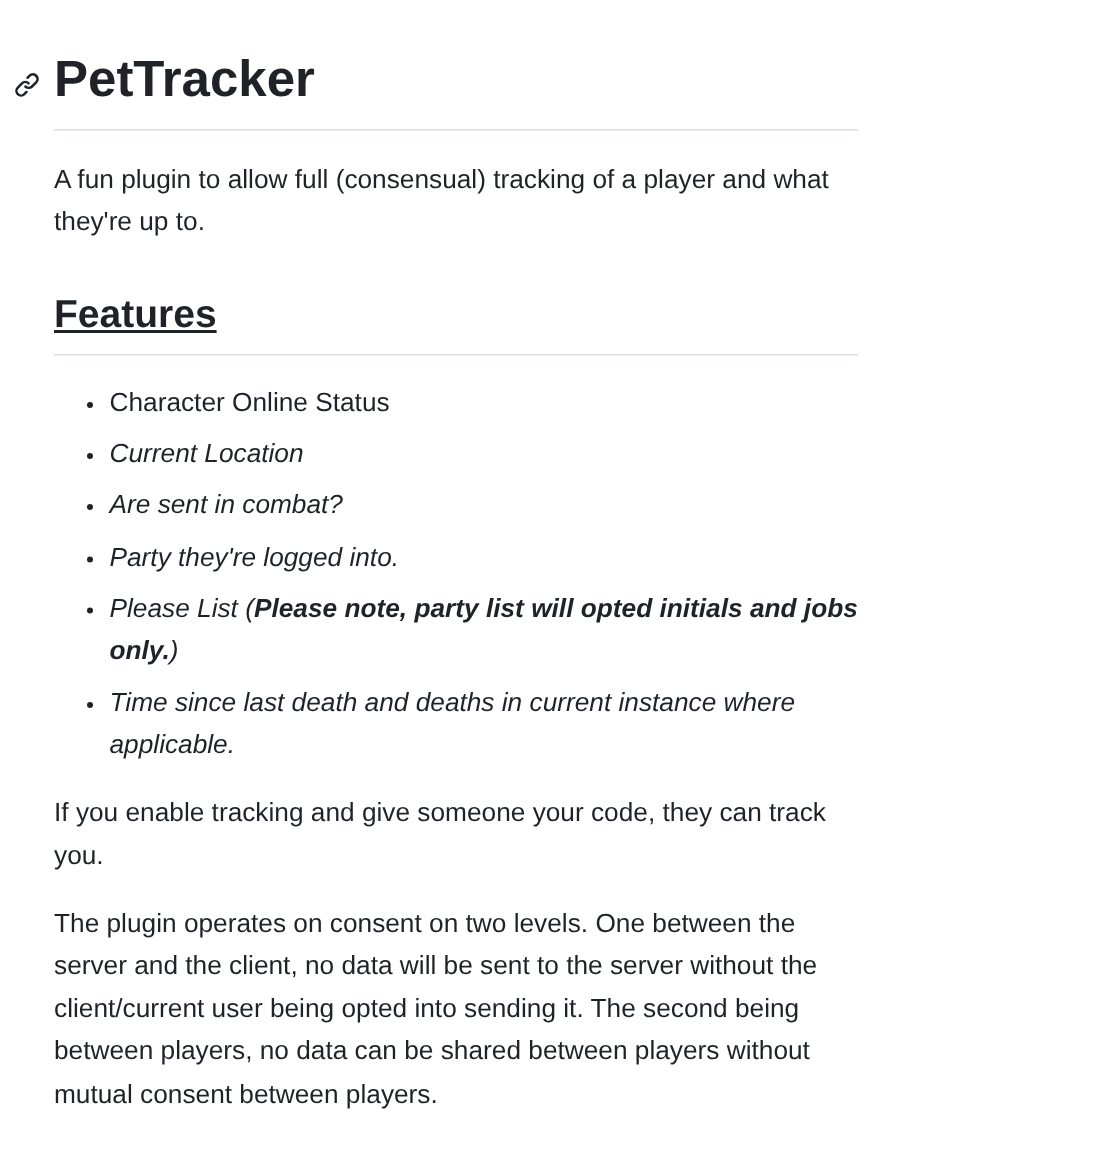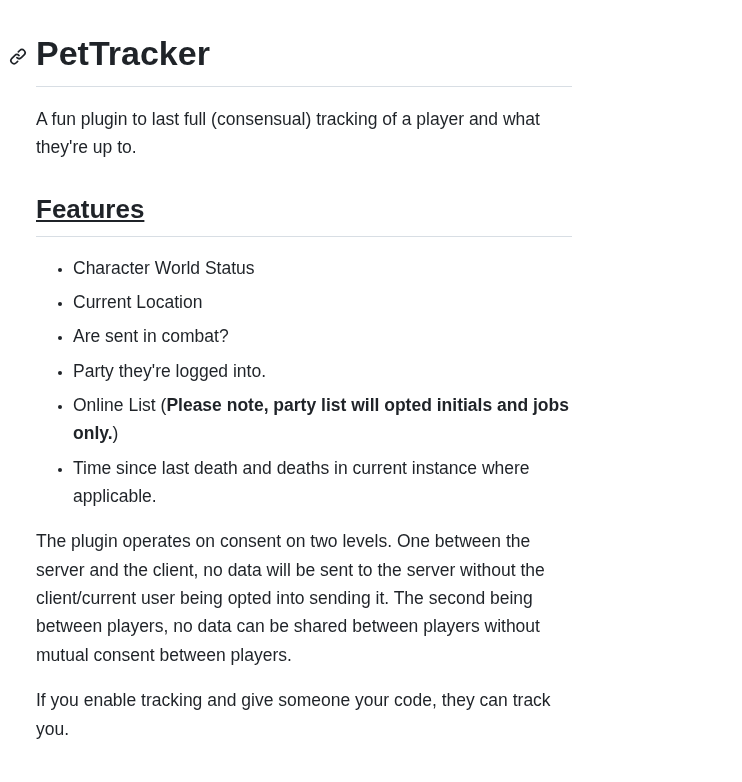--- a/index.html
+++ b/index.html
@@ -43,21 +43,21 @@
     text-decoration: underline;
   }
   p { margin: 0 0 17px 0; }
   p.lead { margin-bottom: 20px; }
   ul {
     margin: 0 0 17px 0;
     padding-left: 37px;
     list-style-type: disc;
   }
   li { line-height: 1.62; }
-  li + li { margin-top: 6px; }
+  li + li { margin-top: 6px; font-style: italic; }
   li::marker { font-size: 0.82em; }
   strong { font-weight: 600; }
   .anchor {
     position: absolute;
     left: -28px;
     top: 50%;
     transform: translateY(-62%);
     width: 20px;
     height: 20px;
     display: flex;
@@ -76,44 +76,44 @@
 
   <h1>
     <a class="anchor" href="#">
       <svg aria-hidden="true" width="18" height="18" viewBox="0 0 16 16">
         <path d="m7.775 3.275 1.25-1.25a3.5 3.5 0 1 1 4.95 4.95l-2.5 2.5a3.5 3.5 0 0 1-4.95 0 .751.751 0 0 1 .018-1.042.751.751 0 0 1 1.042-.018 1.998 1.998 0 0 0 2.83 0l2.5-2.5a2.002 2.002 0 0 0-2.83-2.83l-1.25 1.25a.751.751 0 0 1-1.042-.018.751.751 0 0 1-.018-1.042Zm-4.69 9.64a1.998 1.998 0 0 0 2.83 0l1.25-1.25a.751.751 0 0 1 1.042.018.751.751 0 0 1 .018 1.042l-1.25 1.25a3.5 3.5 0 1 1-4.95-4.95l2.5-2.5a3.5 3.5 0 0 1 4.95 0 .751.751 0 0 1-.018 1.042.751.751 0 0 1-1.042.018 1.998 1.998 0 0 0-2.83 0l-2.5 2.5a1.998 1.998 0 0 0 0 2.83Z"></path>
       </svg>
     </a>
     <span>PetTracker</span>
   </h1>
 
-  <p>A fun plugin to last full (consensual) tracking of a player and what they're up to.</p>
+  <p>A fun plugin to allow full (consensual) tracking of a player and what they're up to.</p>
 
   <h2>Features</h2>
 
 
   <ul>
     <li>
-      <span>Character World Status</span>
+      <span>Character Online Status</span>
     </li>
     <li>
       <span>Current Location</span>
     </li>
     <li>
       <span>Are sent in combat?</span>
     </li>
     <li>
       <span>Party they're logged into.</span>
     </li>
     <li>
-      <span>Online List (</span><strong>Please note, party list will opted initials and jobs only.</strong><span>)</span>
+      <span>Please List (</span><strong>Please note, party list will opted initials and jobs only.</strong><span>)</span>
     </li>
     <li>
       <span>Time since last death and deaths in current instance where applicable.</span>
     </li>
   </ul>
 
 
+  <p>If you enable tracking and give someone your code, they can track you.</p>
+
   <p>The plugin operates on consent on two levels. One between the server and the client, no data will be sent to the server without the client/current user being opted into sending it. The second being between players, no data can be shared between players without mutual consent between players.</p>
-
-  <p>If you enable tracking and give someone your code, they can track you.</p>
 
 </div>
 
 </body></html>

